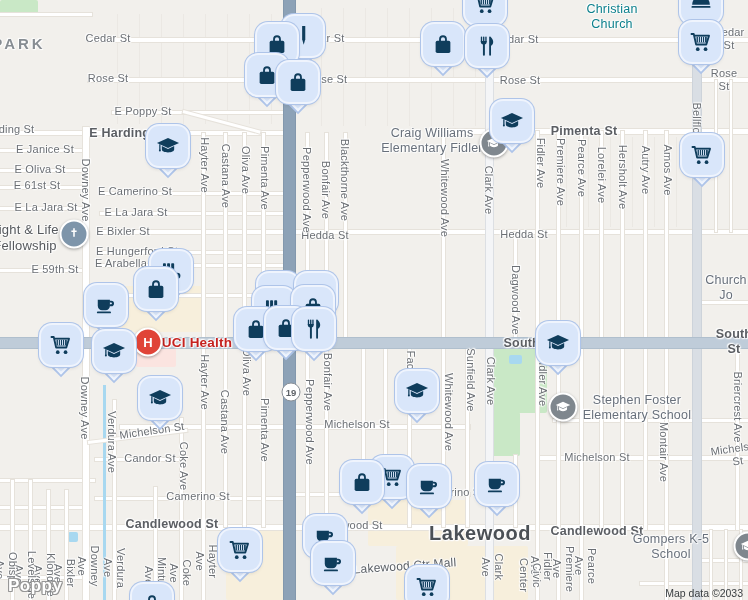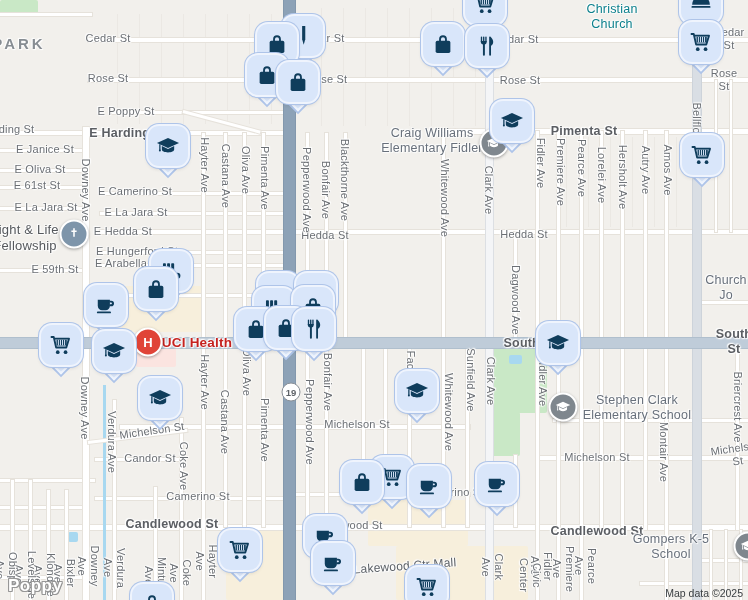--- a/index.html
+++ b/index.html
@@ -139,31 +139,31 @@
       <div class="rd rm" style="left: 88px; top: 441px; width: 100px; height: 3px; transform: rotate(-7deg); transform-origin: left center;"></div>
       <div class="rd rm" style="left: 183px; top: 110px; width: 80px; height: 3px; transform: rotate(15deg); transform-origin: left center;"></div>
       <div class="lbl " style="left: 108px; top: 39px;">Cedar St</div>
       <div class="lbl " style="left: 322px; top: 39px;">Cedar St</div>
       <div class="lbl " style="left: 516px; top: 40px;">Cedar St</div>
       <div class="lbl " style="left: 729px; top: 39px;">Cedar St</div>
       <div class="lbl " style="left: 108px; top: 79px;">Rose St</div>
       <div class="lbl " style="left: 327px; top: 80px;">Rose St</div>
       <div class="lbl " style="left: 520px; top: 81px;">Rose St</div>
       <div class="lbl " style="left: 724px; top: 80px;">Rose St</div>
-      <div class="lbl " style="left: 126px; top: 112px;">E Poppy St</div>
+      <div class="lbl " style="left: 143px; top: 112px;">E Poppy St</div>
       <div class="lbl " style="left: 2px; top: 130px;">E Harding St</div>
       <div class="lbl  a" style="left: 128px; top: 133px;">E Harding St</div>
       <div class="lbl  a" style="left: 584px; top: 131px;">Pimenta St</div>
       <div class="lbl " style="left: 45px; top: 150px;">E Janice St</div>
       <div class="lbl " style="left: 40px; top: 170px;">E Oliva St</div>
       <div class="lbl " style="left: 37px; top: 186px;">E 61st St</div>
       <div class="lbl " style="left: 135px; top: 192px;">E Camerino St</div>
       <div class="lbl " style="left: 46px; top: 208px;">E La Jara St</div>
       <div class="lbl " style="left: 136px; top: 213px;">E La Jara St</div>
-      <div class="lbl " style="left: 123px; top: 232px;">E Hedda St</div>
+      <div class="lbl " style="left: 123px; top: 232px;">E Bixler St</div>
       <div class="lbl " style="left: 325px; top: 236px;">Hedda St</div>
       <div class="lbl " style="left: 524px; top: 235px;">Hedda St</div>
       <div class="lbl " style="left: 137px; top: 252px;">E Hungerford St</div>
       <div class="lbl " style="left: 128px; top: 264px;">E Arabella St</div>
       <div class="lbl " style="left: 55px; top: 270px;">E 59th St</div>
       <div class="lbl  a" style="left: 530px; top: 343px;">South St</div>
       <div class="lbl  a" style="left: 734px; top: 342px;">South St</div>
       <div class="lbl " style="left: 152px; top: 431px; transform: translate(-50%, -50%) rotate(-8deg);">Michelson St</div>
       <div class="lbl " style="left: 357px; top: 425px;">Michelson St</div>
       <div class="lbl " style="left: 597px; top: 458px;">Michelson St</div>
@@ -222,21 +222,21 @@
       <div class="lbl lv" style="left: 44px; top: 575px;">Klondike Ave</div>
       <div class="lbl lv" style="left: 25px; top: 575px;">Levelside Ave</div>
       <div class="lbl lv" style="left: 6px; top: 570px;">Obispo Ave</div>
       <div class="lbl lv" style="left: 530px; top: 575px;">Civic Center</div>
       <div class="lbl  church" style="left: 612px; top: 17px;">Christian
 Church</div>
       <div class="lbl  poi-dark" style="left: 25px; top: 238px;">Light &amp; Life
 Fellowship</div>
       <div class="lbl  school" style="left: 432px; top: 141px;">Craig Williams
 Elementary Fidler</div>
-      <div class="lbl  school" style="left: 637px; top: 408px;">Stephen Clark
+      <div class="lbl  school" style="left: 637px; top: 408px;">Stephen Foster
 Elementary School</div>
       <div class="lbl  school" style="left: 671px; top: 547px;">Gompers K-5 School</div>
       <div class="lbl  school" style="left: 726px; top: 288px;">Church Jo</div>
       <div class="lbl  hospital" style="left: 197px; top: 343px;">UCI Health</div>
       <div class="lbl  mall" style="left: 405px; top: 566px; transform: translate(-50%, -50%) rotate(-4deg);">Lakewood Ctr Mall</div>
       <div class="pin" style="left: 74px; top: 234px; z-index: 6;">
         <div class="pin-tail"></div>
         <div class="pin-c" style="background: rgb(126, 149, 170);">
           <svg viewBox="0 0 24 24">
             <path d="M10.9 4h2.2v3h2.6v2.2h-2.6V16h-2.2V9.2H8.3V7h2.6z"></path>
@@ -649,16 +649,17 @@
       <div class="mk" style="left: 152px; top: 604px; z-index: 60;">
         <div class="mk-box">
           <svg viewBox="0 0 24 24">
             <path d="M8.4 9.3V7.6a3.6 3.6 0 0 1 7.2 0v1.7h-1.7V7.6a1.9 1.9 0 0 0-3.8 0v1.7z"></path>
             <rect x="5.2" y="9" width="13.6" height="11.2" rx="1.6"></rect>
           </svg>
         </div>
       </div>
     </div>
   <div id="shield" style="left: 291px; top: 392px;">19</div>
+  <div class="lbl city" id="city" style="left: 480px; top: 533px;">Lakewood</div>
   <div class="lbl district" id="district" style="left: 19px; top: 44px;">PARK</div>
   <div id="glogo">Poppy</div>
-  <div id="attrib">Map data ©2025</div>
+  <div id="attrib">Map data ©2033</div>
 </div>
 
 </body></html>

